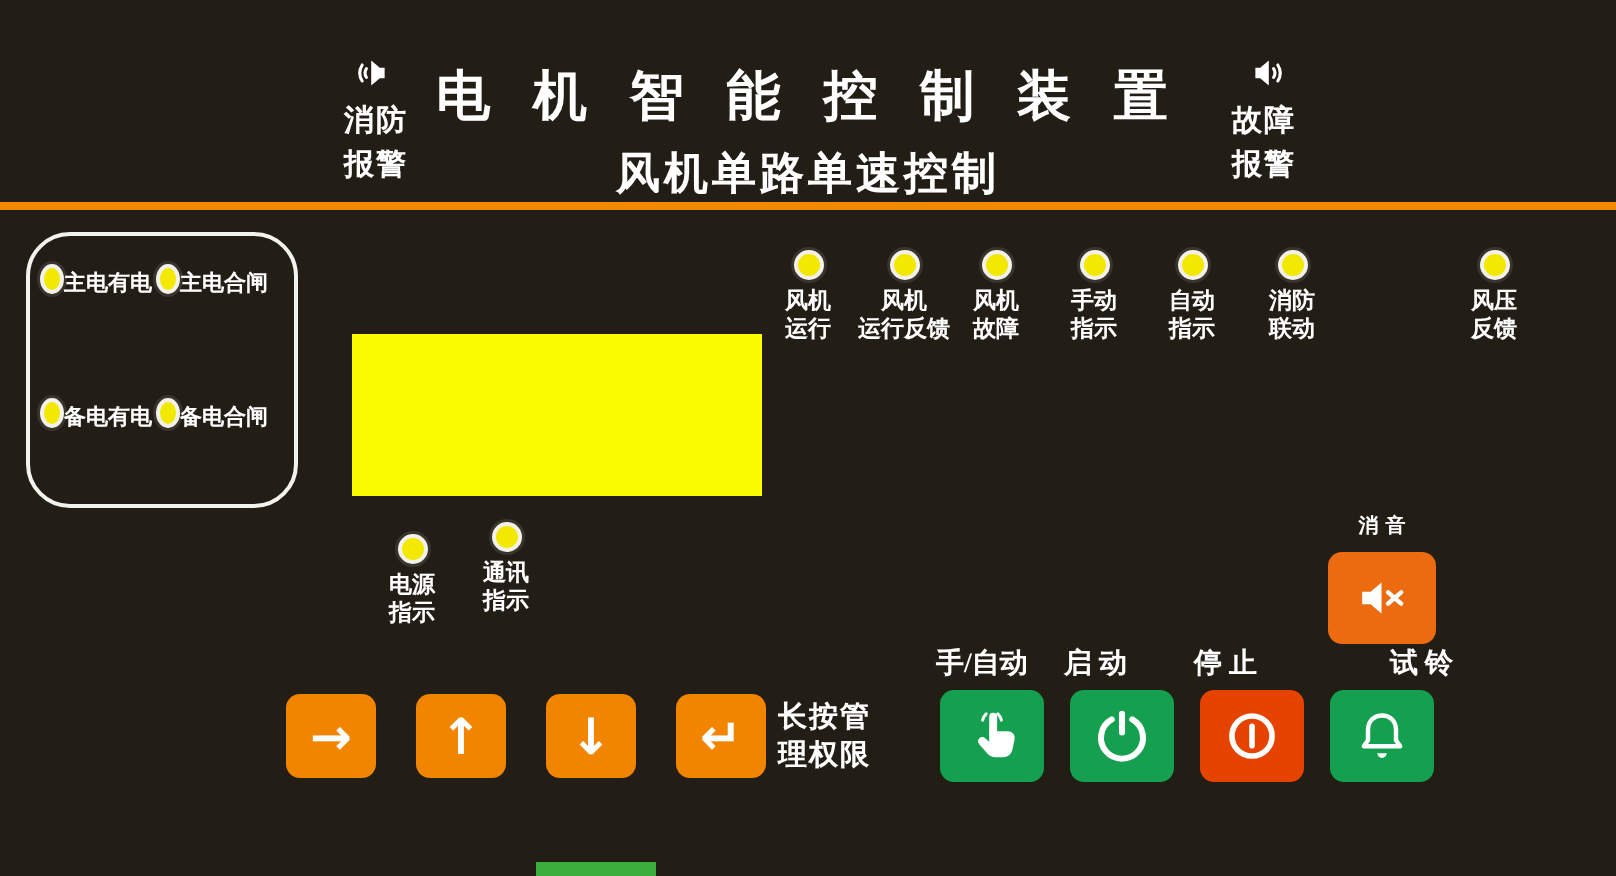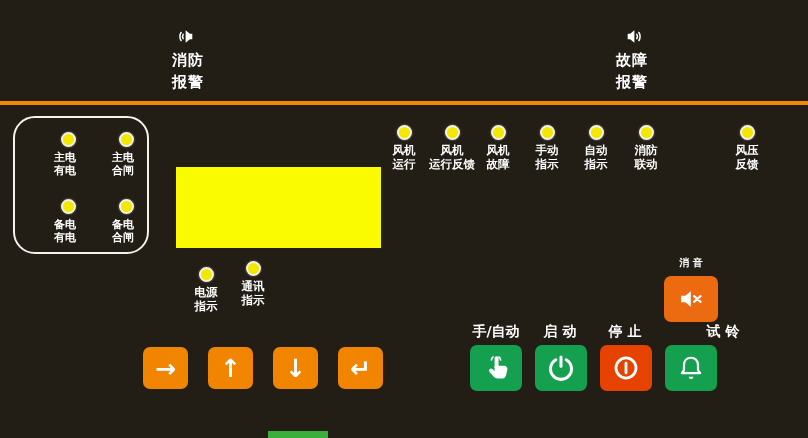--- a/index.html
+++ b/index.html
@@ -12,21 +12,21 @@
   .alarm { position:absolute; width:52px; text-align:center; font-weight:700; }
   .alarm svg { display:block; margin:0 auto 1px; }
   .alarm-text { font-size:15px; line-height:22px; letter-spacing:1px; }
   .title-block { position:absolute; left:0; top:30px; width:100%; text-align:center; }
   .title1 { font-size:27px; font-weight:700; letter-spacing:6px; }
   .title2 { font-size:22px; font-weight:700; letter-spacing:2px; margin-top:6px; }
   .divider { position:absolute; left:0; top:101px; width:100%; height:4px; background:#f28900; }
 
   .dp-panel { position:absolute; left:13px; top:116px; width:136px; height:138px;
     border:2px solid #f2f2ee; border-radius:22px; }
-  .dp-cell { position:absolute; width:56px; display:flex; flex-direction:column; align-items:flex-end; }
+  .dp-cell { position:absolute; width:56px; display:flex; flex-direction:row; align-items:center; }
   .dp-caption { position:absolute; left:17px; top:258px; font-size:12.5px; font-weight:700; letter-spacing:1px; }
 
   .led { width:15px; height:15px; border-radius:50%; background:#f2e800;
     border:2px solid #f2f2ea; box-shadow:0 0 0 1.5px #3a352c; margin-bottom:4px; }
   .ind { position:absolute; width:52px; display:flex; flex-direction:column; align-items:center; }
   .ind-text { font-size:11.5px; line-height:13.5px; font-weight:700; white-space:nowrap; }
   .dp-cell .ind-text { font-size:11px; line-height:13px; }
 
   .lcd { position:absolute; left:176px; top:167px; width:205px; height:81px; background:#fbfb00; }
 
@@ -34,22 +34,22 @@
     cursor:pointer; border-radius:7px; padding:0; font-family:inherit; }
   .mute-label { position:absolute; left:664px; top:256px; width:54px; text-align:center;
     font-size:10px; font-weight:700; }
   .mute-btn { left:664px; top:276px; width:54px; height:46px; background:#ec6a10; }
 
   .nav-btn { top:347px; width:45px; height:42px; background:#f28500; color:#fff;
     font-size:25px; font-weight:700; }
   .nav-hint { position:absolute; left:389px; top:350px; font-size:14.5px; font-weight:700;
     line-height:19px; letter-spacing:1px; }
 
-  .act-label { position:absolute; top:323px; width:56px; text-align:center; font-size:14px;
-    font-weight:700; white-space:nowrap; }
+  .act-label { position:absolute; top:323px; width:56px; text-align:left; font-size:14px;
+    font-weight:700; white-space:nowrap;font-family:Liberation Serif, serif; }
   .act-btn { top:345px; width:52px; height:46px; }
   .green { background:#14a04f; }
   .red { background:#e64300; }
 
   .bottom-strip { position:absolute; left:268px; top:431px; width:60px; height:7px; background:#3cae3c; }
 </style>
 </head>
 <body>
 
 <div class="panel">
@@ -57,20 +57,22 @@
   <div class="alarm" style="left:162px;top:25px">
     <svg width="26" height="23" viewBox="0 0 24 24">
       <path d="M16.5 9.2 v5.6 H14 l-4.5 3.7 V5.5 L14 9.2 Z" fill="#fff"></path>
       <path d="M7 9.7 a4.3 4.3 0 0 0 0 4.6 M4.8 7.8 a8 8 0 0 0 0 8.4" stroke="#fff" stroke-width="1.6" fill="none" stroke-linecap="round"></path>
     </svg>
     <div class="alarm-text">消防</div>
     <div class="alarm-text">报警</div>
   </div>
 
   <div class="title-block">
+    <div class="title1">电 机 智 能 控 制 装 置</div>
+    <div class="title2">风机单路单速控制</div>
   </div>
 
   <div class="alarm" style="left:606px;top:25px">
     <svg width="26" height="23" viewBox="0 0 24 24">
       <path d="M7.5 9.2 v5.6 h2.5 l4.5 3.7 V5.5 L10 9.2 Z" fill="#fff"></path>
       <path d="M17 9.7 a4.3 4.3 0 0 1 0 4.6 M19.2 7.8 a8 8 0 0 1 0 8.4" stroke="#fff" stroke-width="1.6" fill="none" stroke-linecap="round"></path>
     </svg>
     <div class="alarm-text">故障</div>
     <div class="alarm-text">报警</div>
   </div>
@@ -162,20 +164,24 @@
   </button>
   <button class="btn nav-btn" style="left:208px">
     <span>↑</span>
   </button>
   <button class="btn nav-btn" style="left:273px">
     <span>↓</span>
   </button>
   <button class="btn nav-btn" style="left:338px">
     <span>↵</span>
   </button>
+  <div class="nav-hint">
+    <div>长按管</div>
+    <div>理权限</div>
+  </div>
 
   <div class="act-label" style="left:468px">手/自动</div>
   <button class="btn act-btn green" style="left:470px">
     <svg width="28" height="28" viewBox="0 0 24 24">
       <rect x="10.8" y="2" width="3.4" height="11" rx="1.7" fill="#fff"></rect>
       <path d="M10.8 10 h8.2 a2.8 2.8 0 0 1 2.7 3.4 l-1 4.6 a4 4 0 0 1 -3.9 3.1 h-3.4 a4.4 4.4 0 0 1 -3.3 -1.5 l-3.6 -4.1 a1.8 1.8 0 0 1 2.6 -2.5 l1.7 1.5 Z" fill="#fff"></path>
       <path d="M8 5.2 a5.2 5.2 0 0 1 1.5 -2.7 M16 5.2 a5.2 5.2 0 0 0 -1.5 -2.7" stroke="#fff" stroke-width="1.3" fill="none" stroke-linecap="round"></path>
     </svg>
   </button>
 

